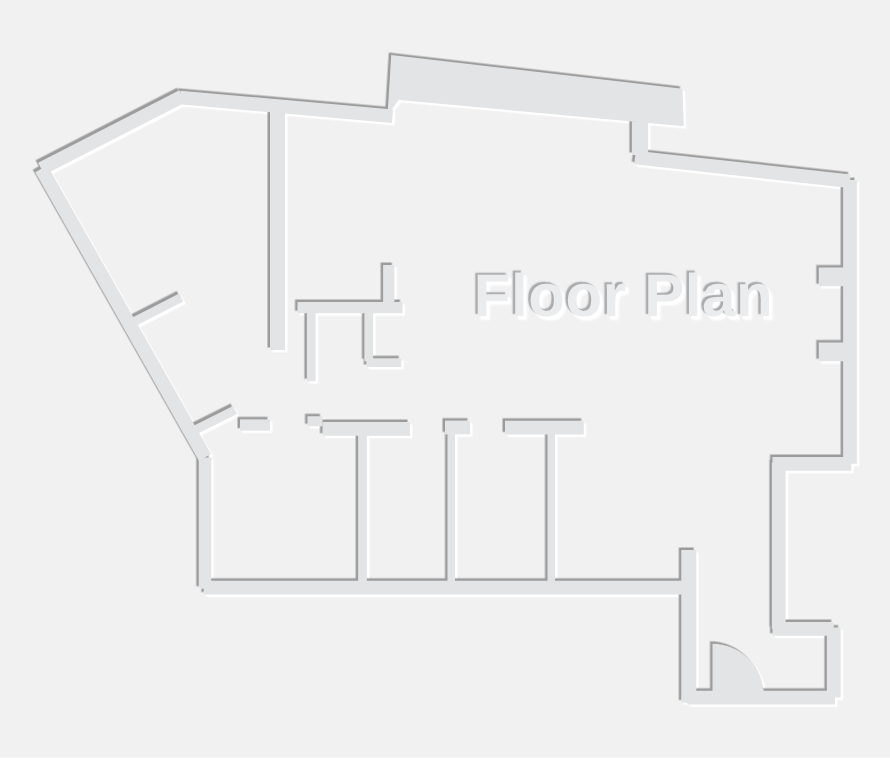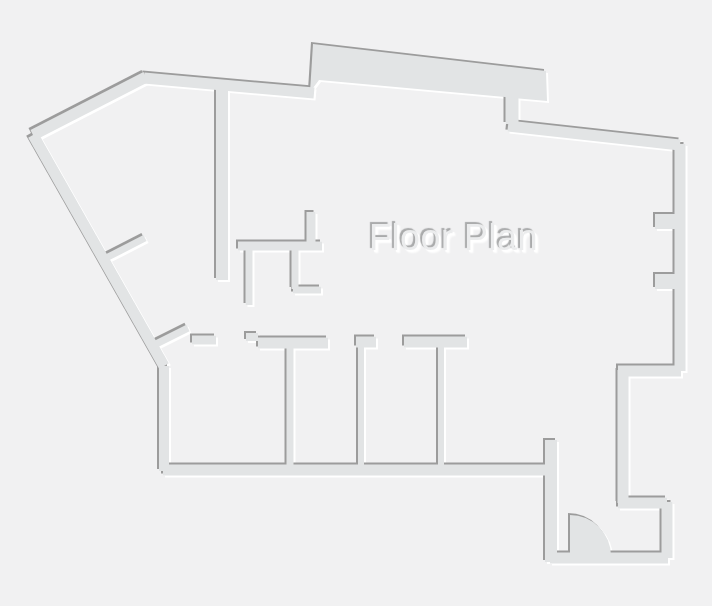--- a/index.html
+++ b/index.html
@@ -14,25 +14,25 @@
     overflow: hidden;
   }
   .stage svg {
     position: absolute;
     left: 0;
     top: 0;
     display: block;
   }
   .plan-title {
     position: absolute;
-    left: 369px;
+    left: 379px;
     top: 214px;
-    font-size: 36px;
+    font-size: 48px;
     line-height: 48px;
-    font-weight: normal;
+    font-weight: bold;
     letter-spacing: 0.5px;
     white-space: nowrap;
     user-select: none;
   }
 </style>
 </head>
 <body>
 
 <div class="stage" style="background: rgb(241, 241, 242);">
   <svg xmlns="http://www.w3.org/2000/svg" width="712" height="606" viewBox="0 0 712 606">

